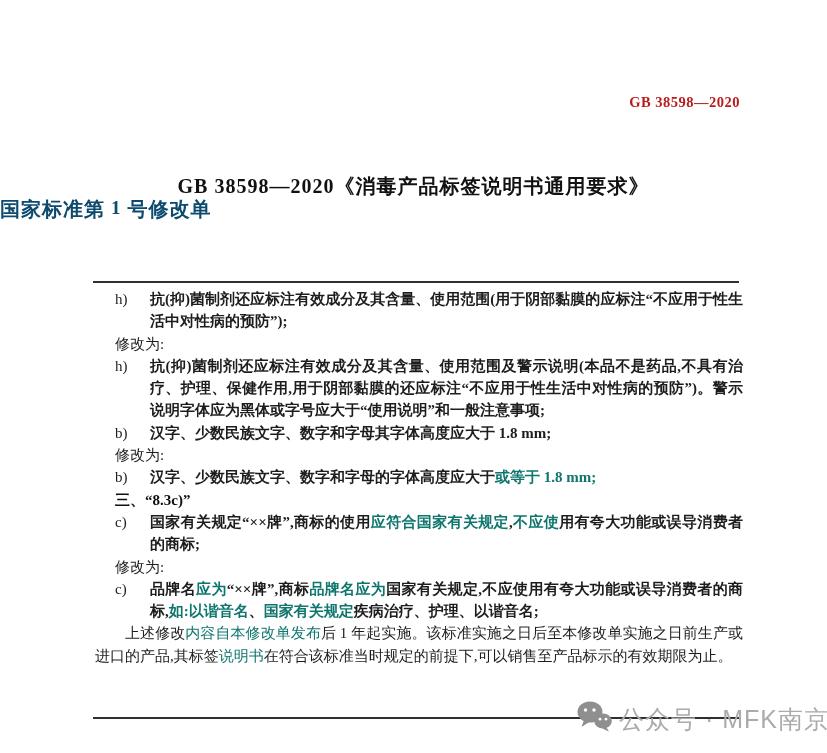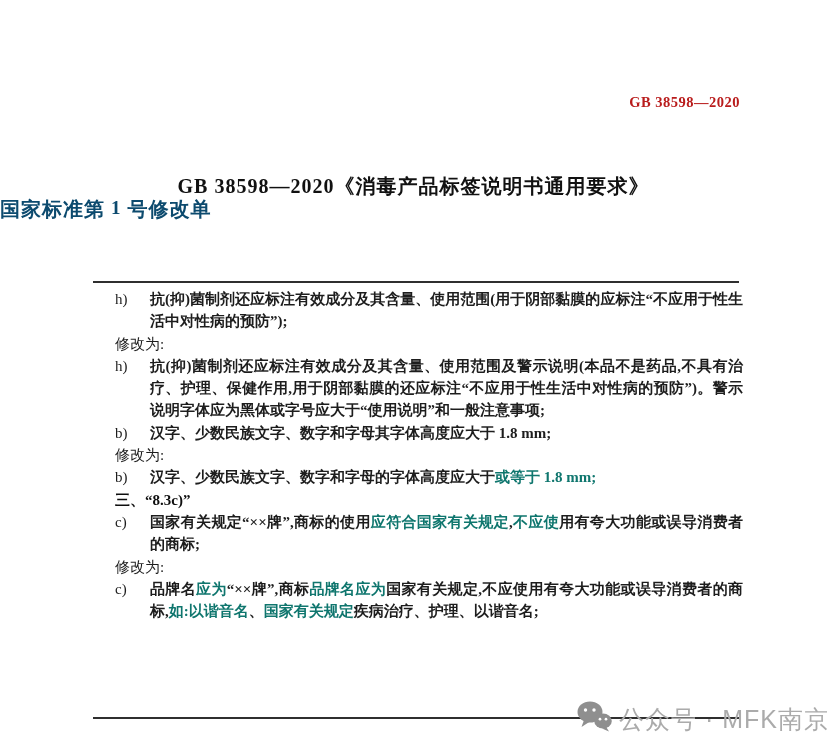--- a/index.html
+++ b/index.html
@@ -83,20 +83,21 @@
     <div class="item">
       <span class="lbl">c)</span>
       <span class="txt"><span>国家有关规定“××牌”,商标的使用</span><span class="blue">应符合国家有关规定</span><span>,</span><span class="blue">不应使</span><span>用有夸大功能或误导消费者的商标;</span></span>
     </div>
     <div class="revise">修改为:</div>
     <div class="item">
       <span class="lbl">c)</span>
       <span class="txt"><span>品牌名</span><span class="blue">应为</span><span>“××牌”,商标</span><span class="blue">品牌名应为</span><span>国家有关规定,不应使用有夸大功能或误导消费者的商标,</span><span class="blue">如:以谐音名</span><span>、</span><span class="blue">国家有关规定</span><span>疾病治疗、护理、以谐音名;</span></span>
     </div>
 
+    <div class="closing"><span>上述修改</span><span class="blue">内容自本修改单发布</span><span>后 1 年起实施。该标准实施之日后至本修改单实施之日前生产或进口的产品,其标签</span><span class="blue">说明书</span><span>在符合该标准当时规定的前提下,可以销售至产品标示的有效期限为止。</span></div>
 
   </div>
 
   <div class="rule rule-bottom"></div>
 
   <div class="watermark">
     <span>
       <svg width="36" height="32" viewBox="0 0 36 32" xmlns="http://www.w3.org/2000/svg">
         <ellipse cx="14" cy="12" rx="12.5" ry="10.5" fill="#8f8f8f"></ellipse>
         <path d="M8 20 L5.5 27 L14 21.5 Z" fill="#8f8f8f"></path>

